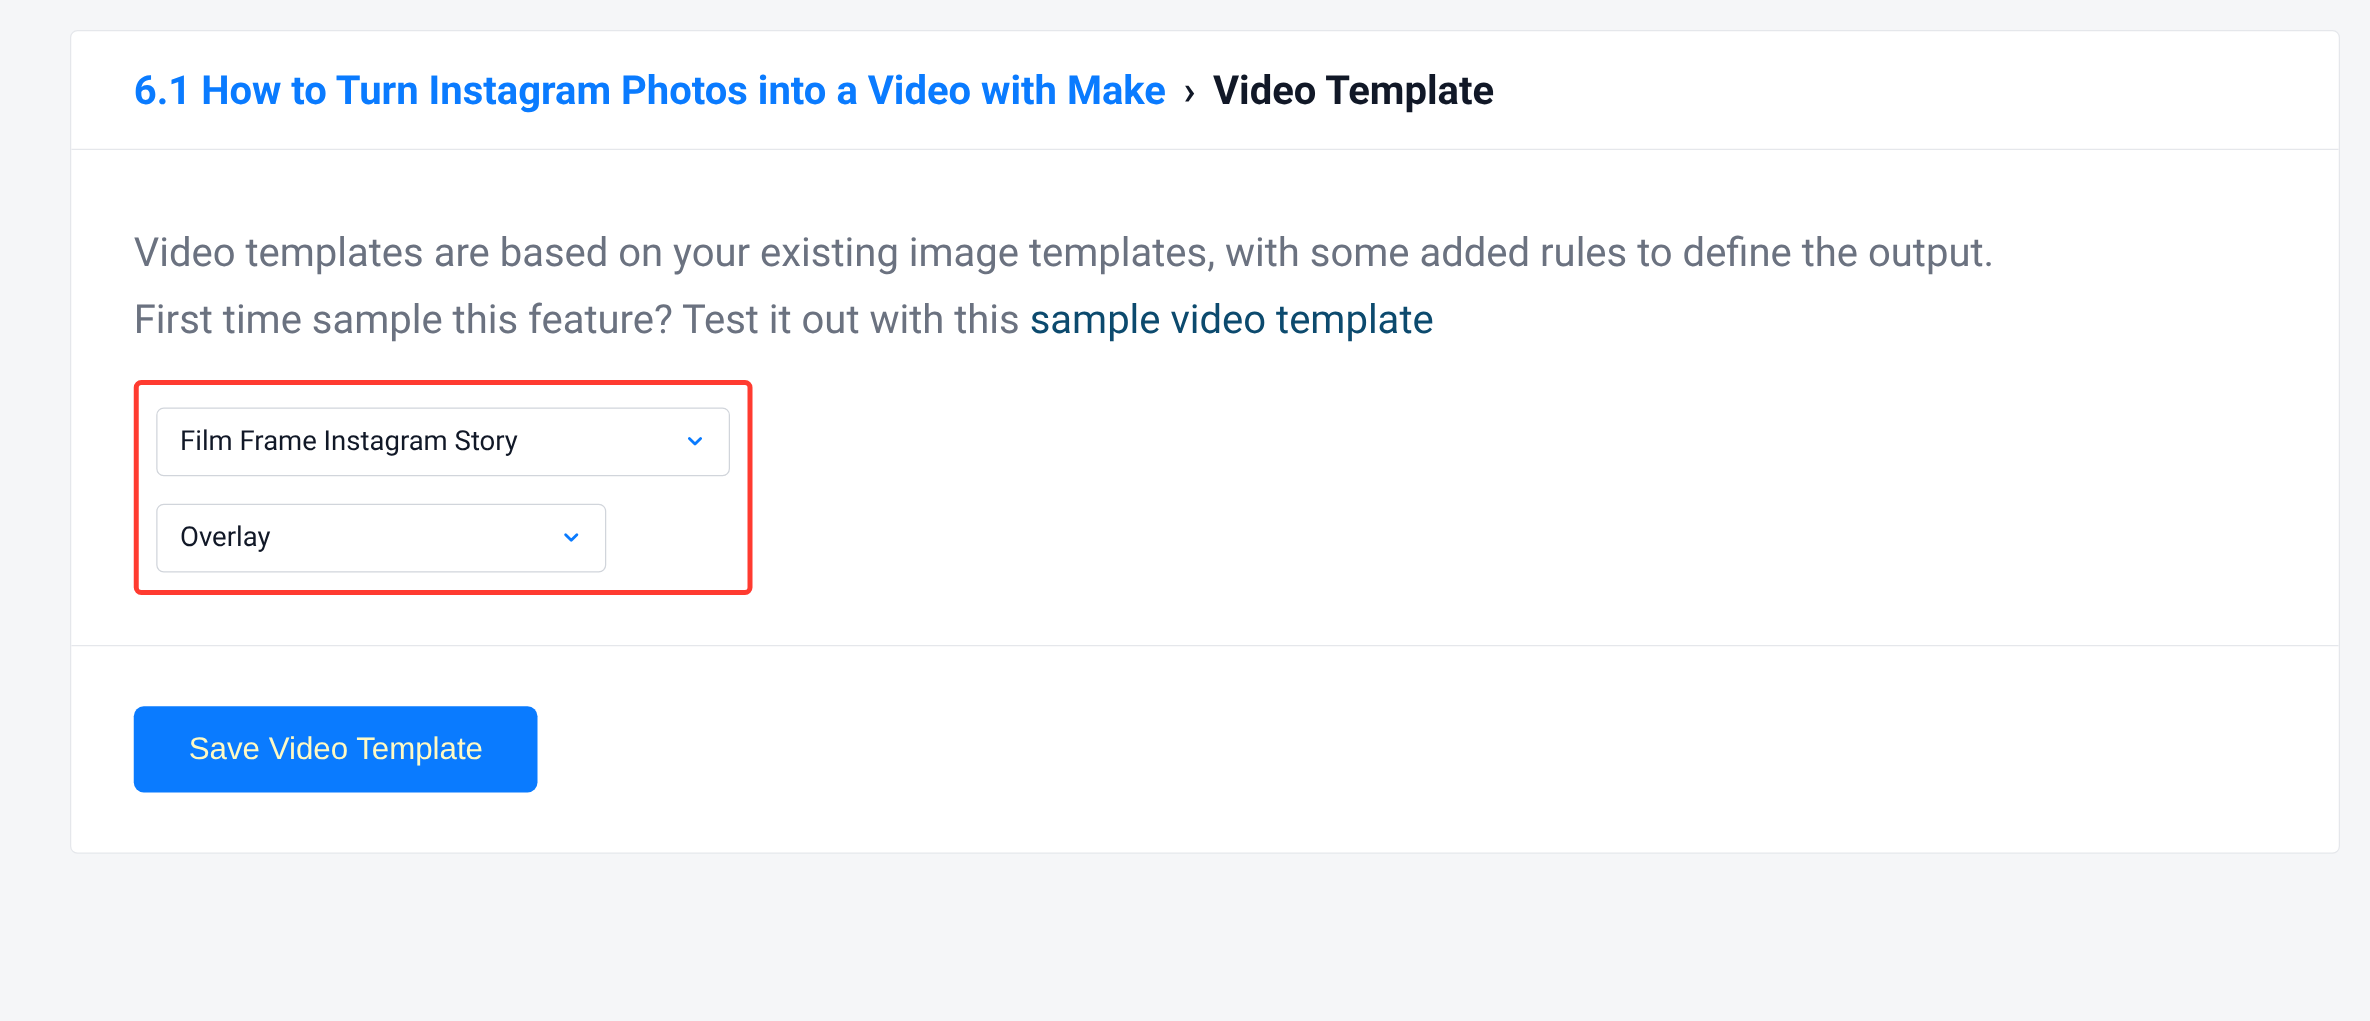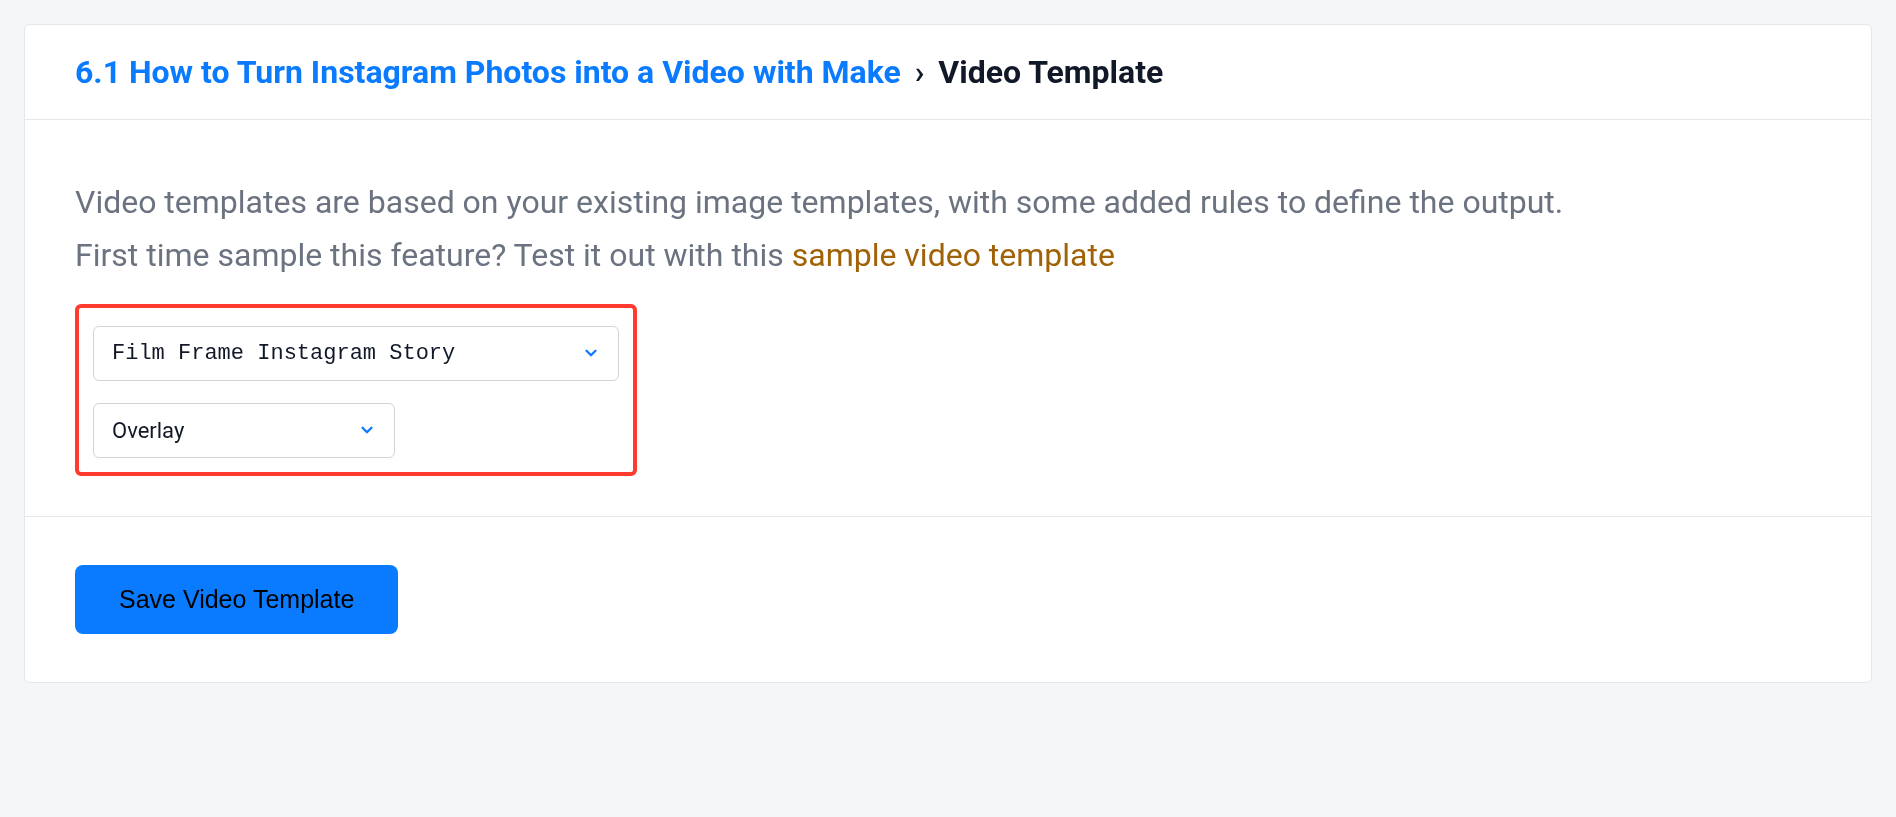--- a/index.html
+++ b/index.html
@@ -10,20 +10,21 @@
     body {
       font-family: -apple-system, BlinkMacSystemFont, "Segoe UI", Roboto, Helvetica, Arial, sans-serif;
       background: #f5f6f8;
       padding: 24px;
     }
     .card {
       background: #ffffff;
       border: 1px solid #e5e7eb;
       border-radius: 6px;
       overflow: hidden;
+      margin-left: 32px;
     }
     .card-header {
       padding: 28px 50px 28px 50px;
       border-bottom: 1px solid #e5e7eb;
     }
     .breadcrumb {
       font-size: 32px;
       font-weight: 700;
       line-height: 1.2;
     }
@@ -42,21 +43,21 @@
     }
     .card-body {
       padding: 56px 50px 40px 50px;
     }
     .description {
       color: #6b7280;
       font-size: 32px;
       line-height: 1.65;
     }
     .inline-link {
-      color: #a16207;
+      color: #0c4a6e;
       text-decoration: none;
     }
     .hl-box {
       border: 4px solid #ff3b30;
       border-radius: 6px;
       padding: 18px 14px 14px 14px;
       margin-top: 22px;
       display: inline-block;
     }
     .select-wrap {
@@ -69,45 +70,44 @@
       justify-content: space-between;
       border: 1px solid #d1d5db;
       border-radius: 6px;
       padding: 14px 18px;
       background: #ffffff;
       cursor: pointer;
       font-size: 22px;
       color: #111827;
     }
     .select.template-select {
-      width: 526px;
-      font-family: Liberation Mono, monospace;
+      width: 459px;
     }
     .select.type-select {
-      width: 302px;
+      width: 360px;
       margin-top: 22px;
     }
     .chevron-icon {
       width: 18px;
       height: 18px;
       flex-shrink: 0;
       margin-left: 18px;
     }
     .chevron-icon svg {
       width: 100%;
       height: 100%;
       display: block;
     }
     .card-footer {
       border-top: 1px solid #e5e7eb;
       padding: 48px 50px;
     }
     .save-btn {
       background: #0a7bff;
-      color: #000000;
+      color: #fef9c3;
       border: none;
       border-radius: 8px;
       font-size: 25px;
       font-weight: 500;
       padding: 20px 44px;
       cursor: pointer;
     }
   </style>
 </head>
 <body>

